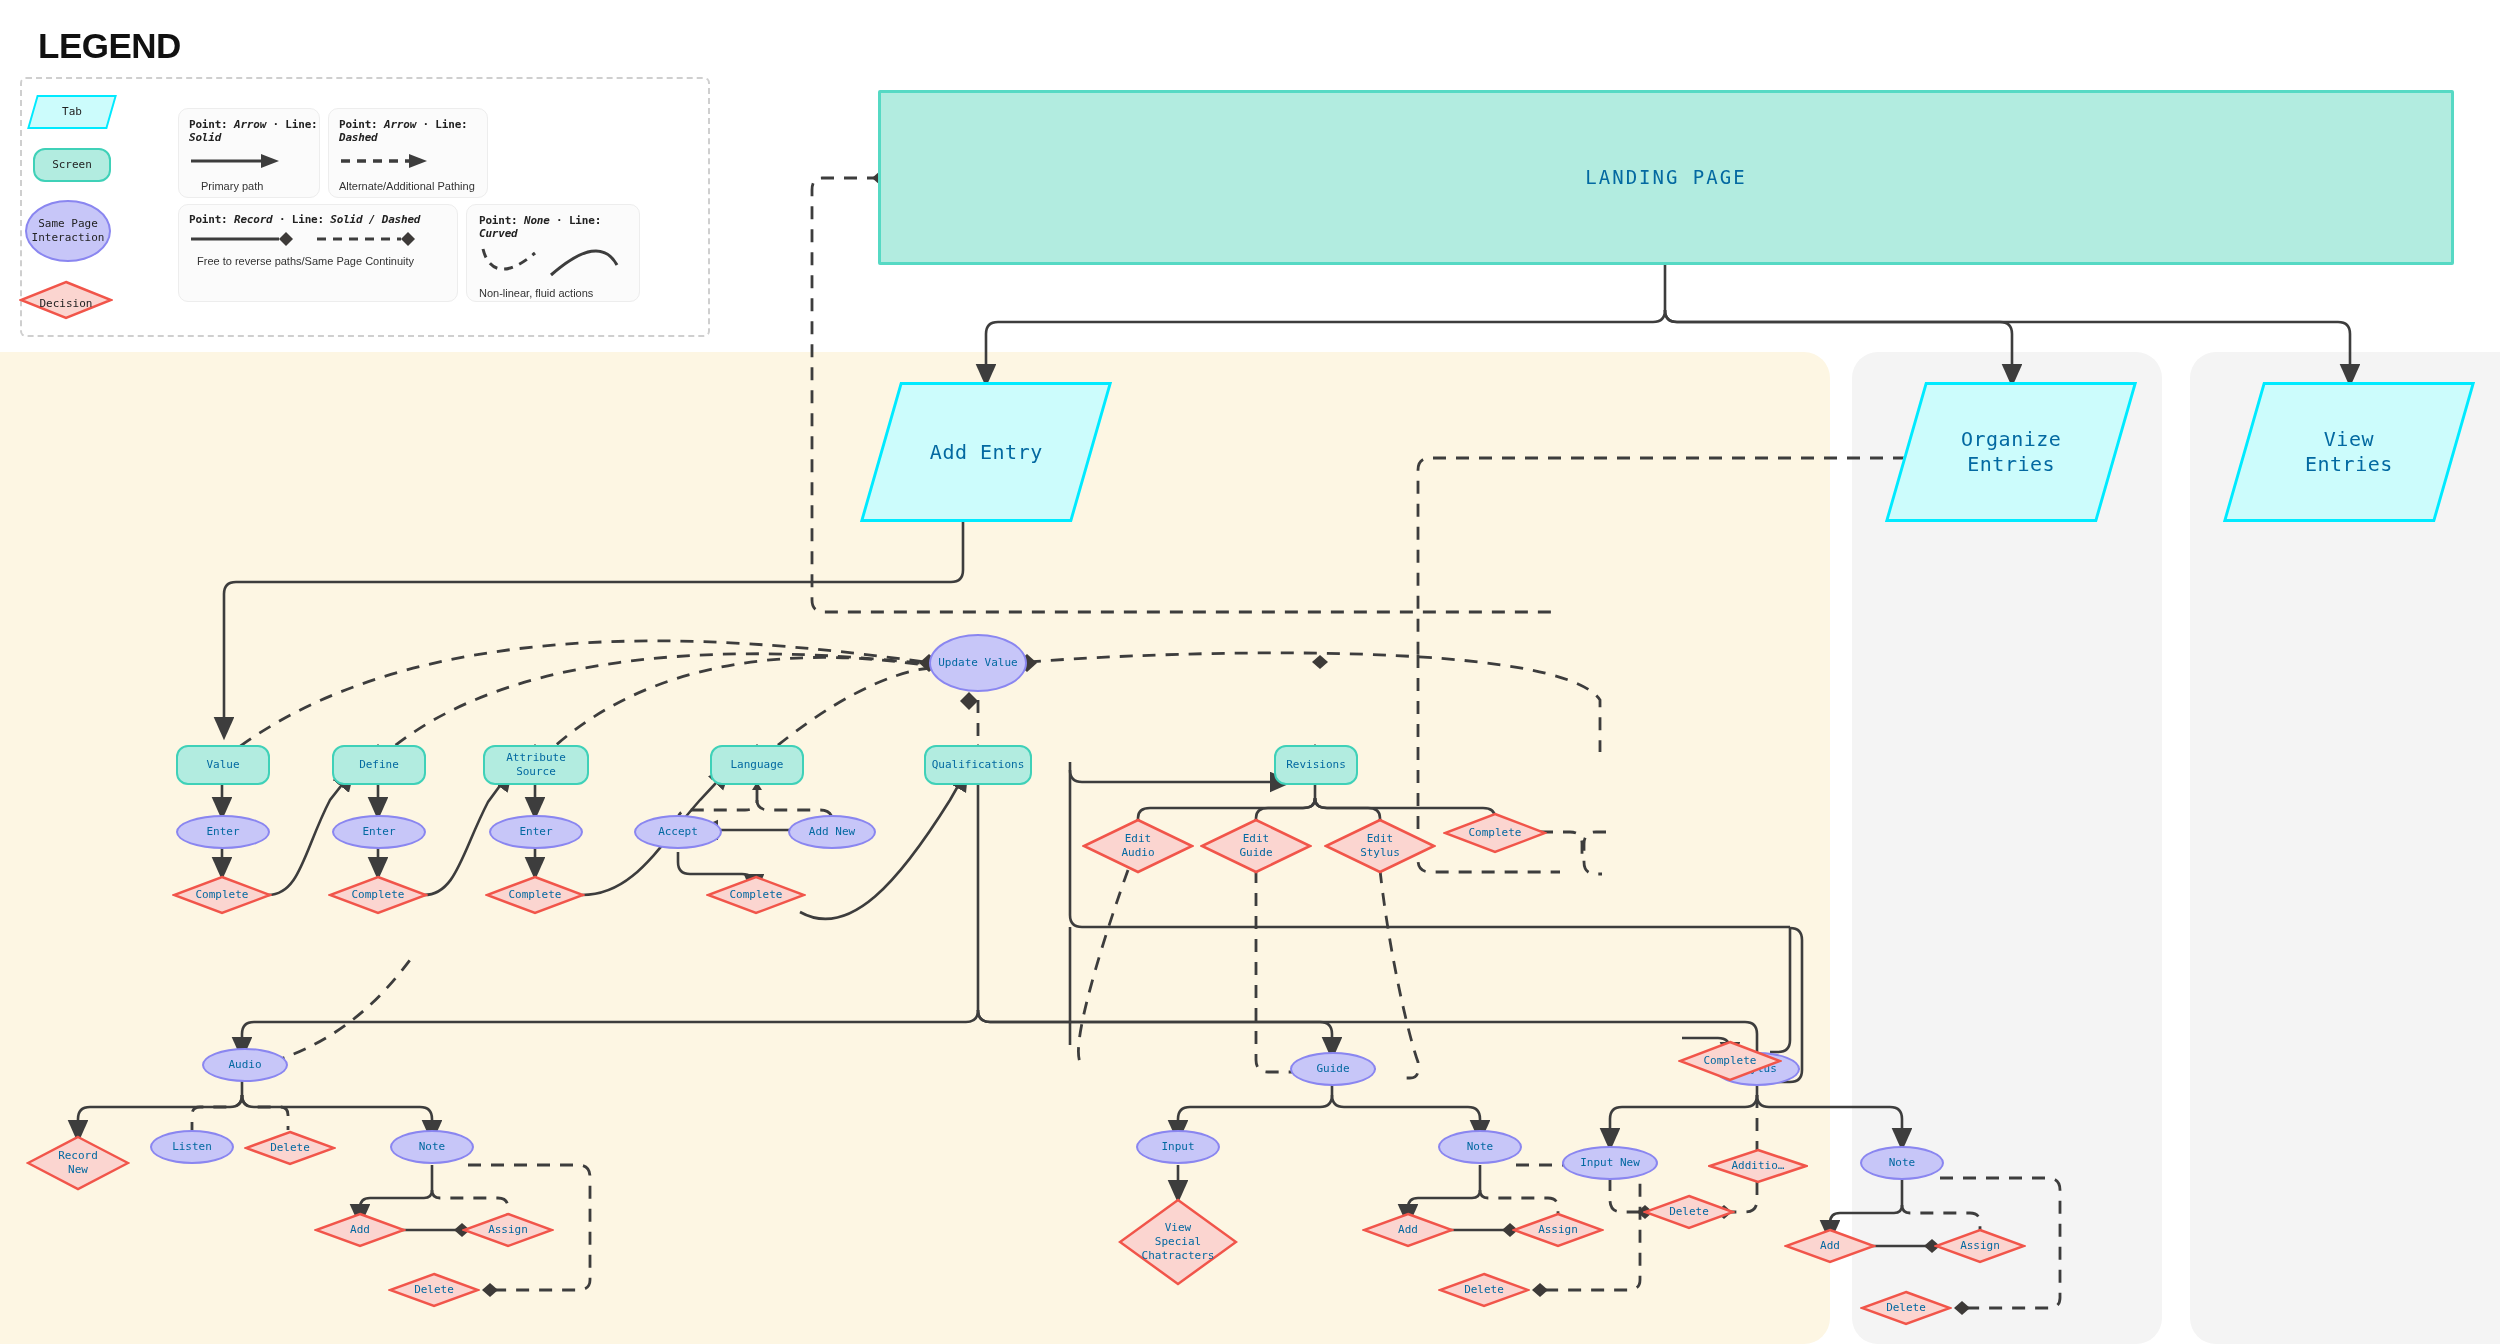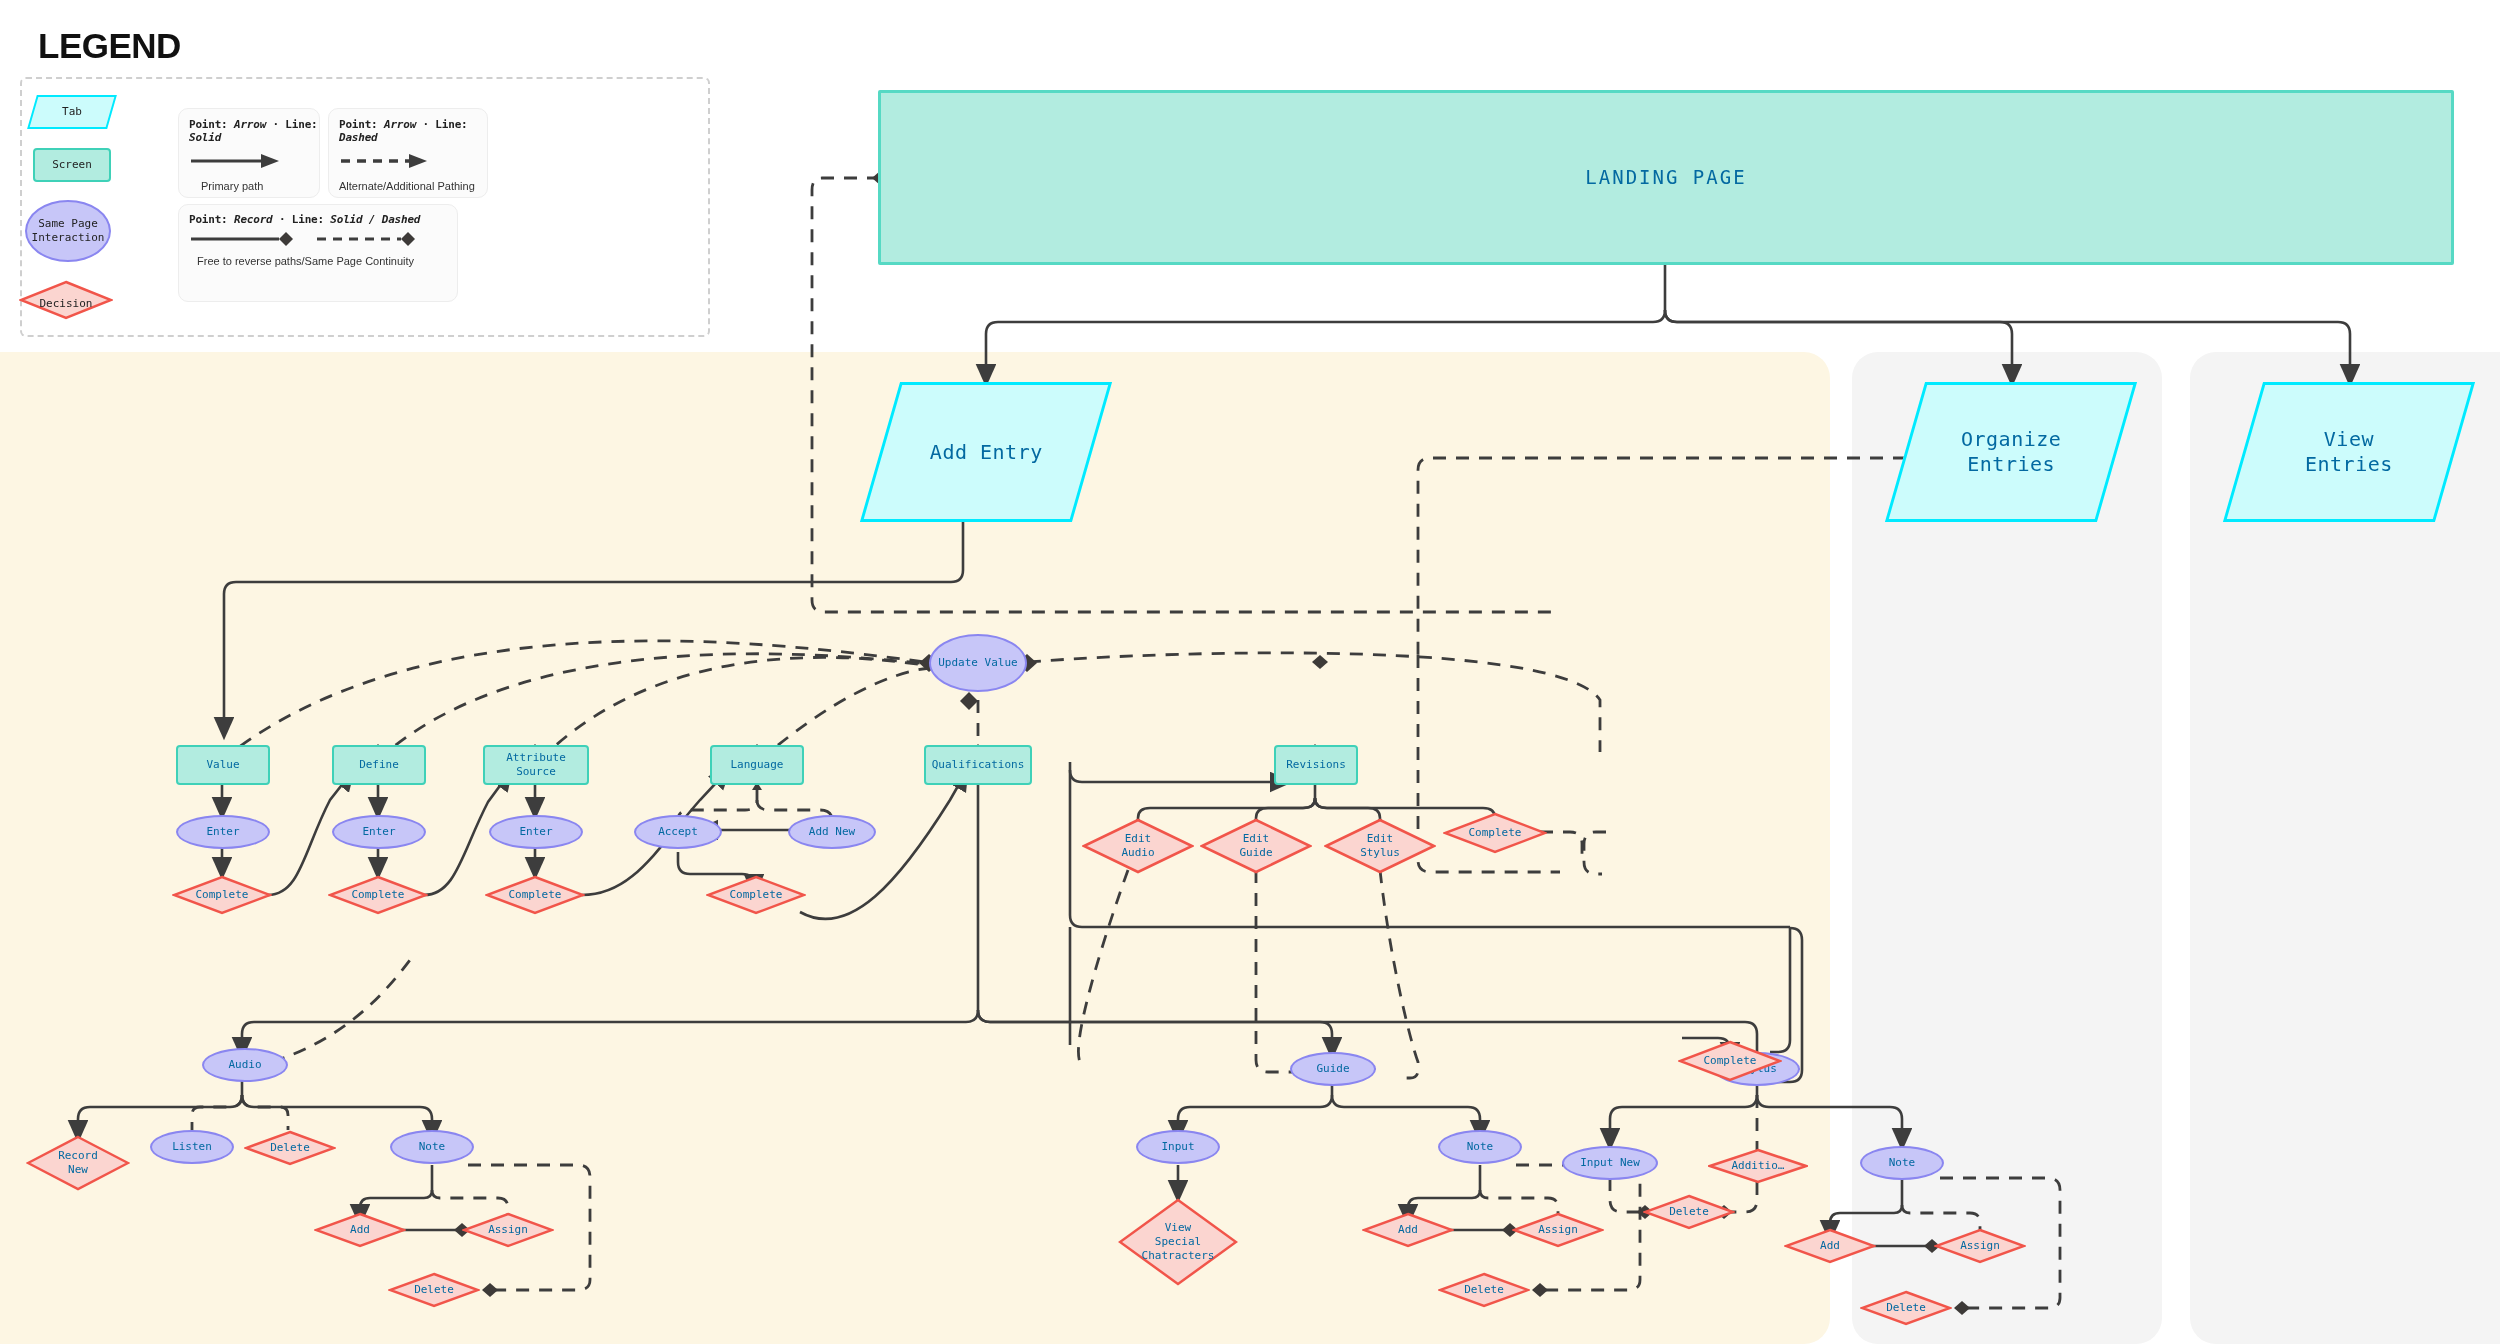--- a/index.html
+++ b/index.html
@@ -33,21 +33,21 @@
   .lg-lbl { font-size: 11px; color: #222; line-height: 1.25; }
 
   
   .tab-shape {
     background:#ccfcfc; border:3px solid #00eaff;
     transform: skewX(-16deg);
     display:flex; align-items:center; justify-content:center;
   }
   .tab-shape > span { transform: skewX(16deg); display:block; text-align:center; }
   .screen-shape {
-    background:#b2ece0; border:2px solid #3fd1b8; border-radius:4px;
+    background:#b2ece0; border:2px solid #3fd1b8; border-radius:12px;
     display:flex; align-items:center; justify-content:center;
   }
   .spi-shape {
     background:#c7c6f8; border:2px solid #8a86f0; border-radius:50%;
     display:flex; align-items:center; justify-content:center;
   }
   .dec-inner { position:absolute; inset:0; display:flex; align-items:center; justify-content:center; }
 
   .lg-card {
     position:absolute; background:#fbfbfb; border:1px solid #ededed; border-radius:10px;
@@ -141,20 +141,30 @@
     </div>
     <svg width="260" height="20" style="margin:3px 0 0 10px;">
       <line x1="2" y1="10" x2="90" y2="10" stroke="#3d3d3d" stroke-width="3"></line>
       <polygon points="97,3 104,10 97,17 90,10" fill="#3d3a38"></polygon>
       <line x1="128" y1="10" x2="212" y2="10" stroke="#3d3d3d" stroke-width="3.2" stroke-dasharray="9 7"></line>
       <polygon points="219,3 226,10 219,17 212,10" fill="#3d3a38"></polygon>
     </svg>
     <div class="lg-card-ft" style="padding:2px 0 0 18px;">Free to reverse paths/Same Page Continuity</div>
   </div>
 
+  <div class="lg-card" style="left:466px; top:204px; width:174px; height:98px;">
+    <div class="lg-card-hd" style="padding:9px 0 0 12px;">
+      <span>Point: </span><em>None</em><span> · Line: </span><em>Curved</em>
+    </div>
+    <svg width="160" height="42" style="margin:1px 0 0 12px;">
+      <path d="M4,8 C10,32 28,36 56,12" stroke="#3d3d3d" stroke-width="3" fill="none" stroke-dasharray="9 7"></path>
+      <path d="M72,34 C104,6 126,2 138,24" stroke="#3d3d3d" stroke-width="3" fill="none"></path>
+    </svg>
+    <div class="lg-card-ft" style="padding:0 0 0 12px;">Non-linear, fluid actions</div>
+  </div>
 
   <svg class="edges" viewBox="0 0 2500 1344">
     <defs>
       <marker id="ah" markerWidth="10" markerHeight="10" refX="7" refY="4" orient="auto">
         <polygon points="0,0 9,4 0,8" fill="#3d3d3d"></polygon>
       </marker>
     </defs>
 
     <path class="ln" d="M1665,265 L1665,310 Q1665,322 1653,322 L998,322 Q986,322 986,334 L986,382" marker-end="url(#ah)"></path>
     <path class="ln" d="M1665,310 Q1665,322 1677,322 L2000,322 Q2012,322 2012,334 L2012,382" marker-end="url(#ah)"></path>

